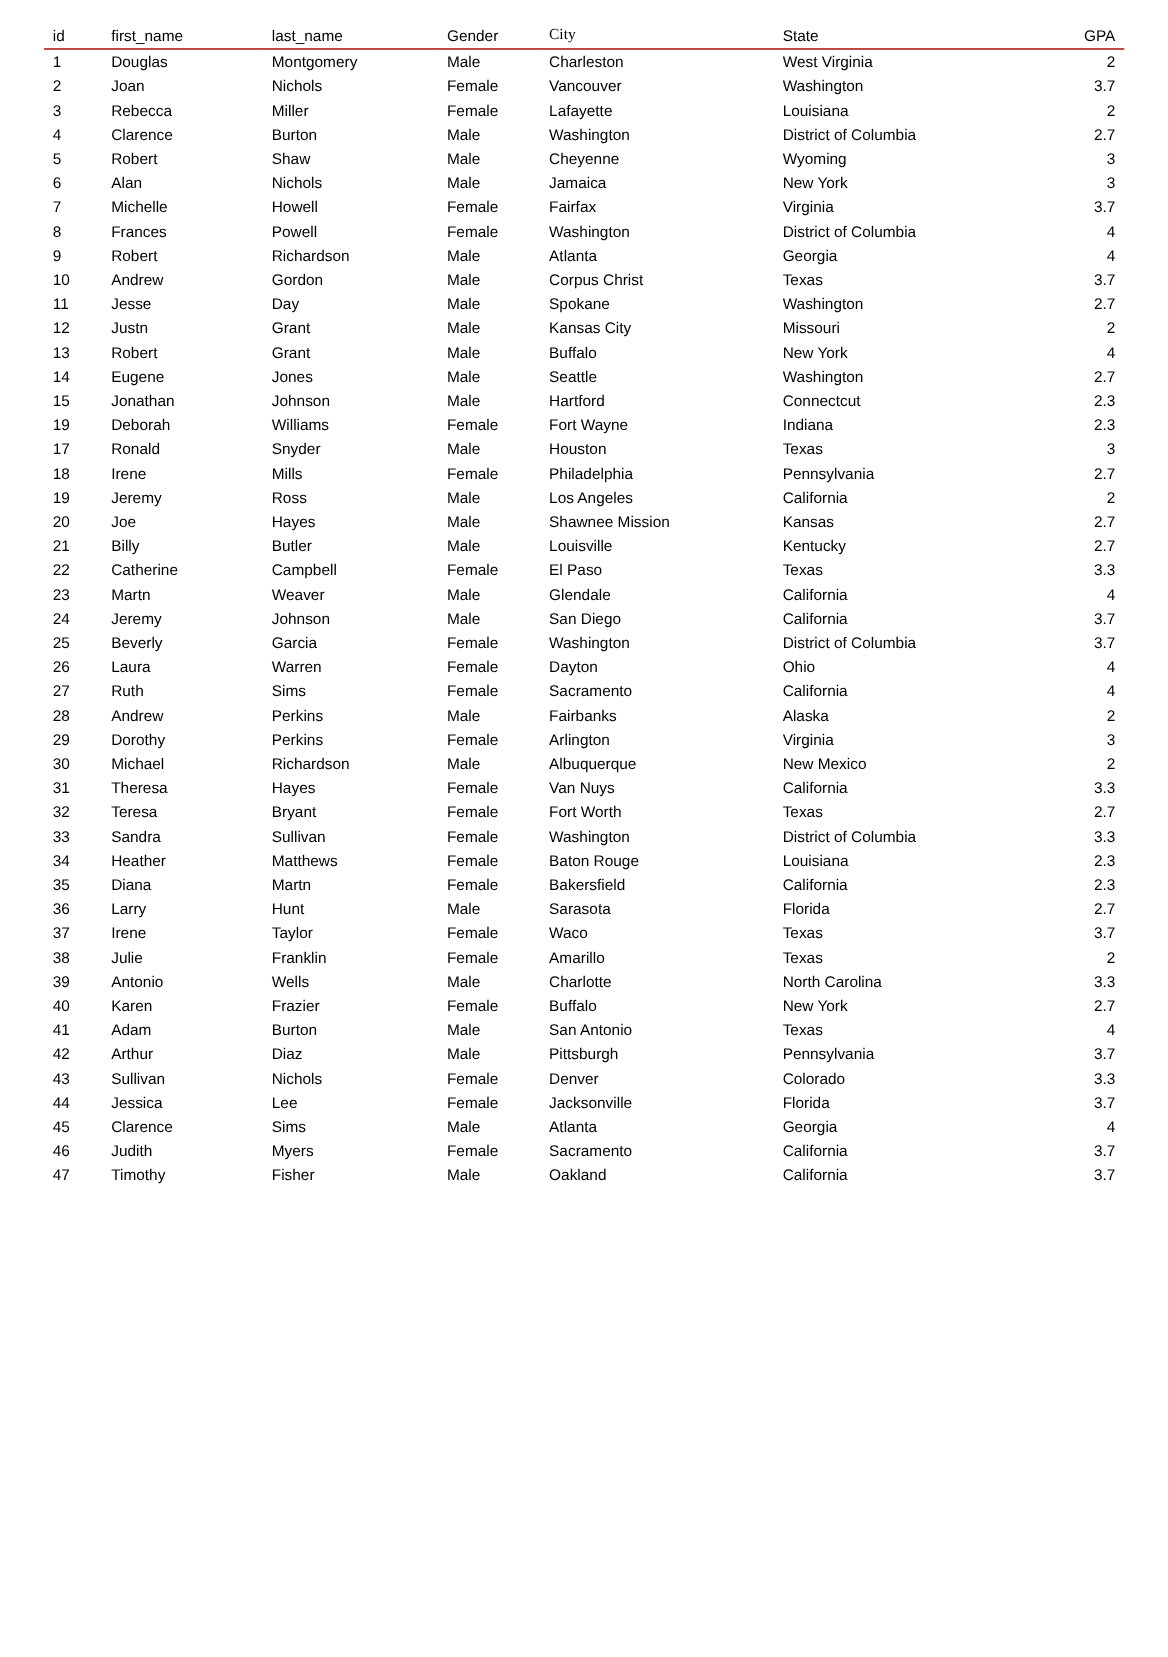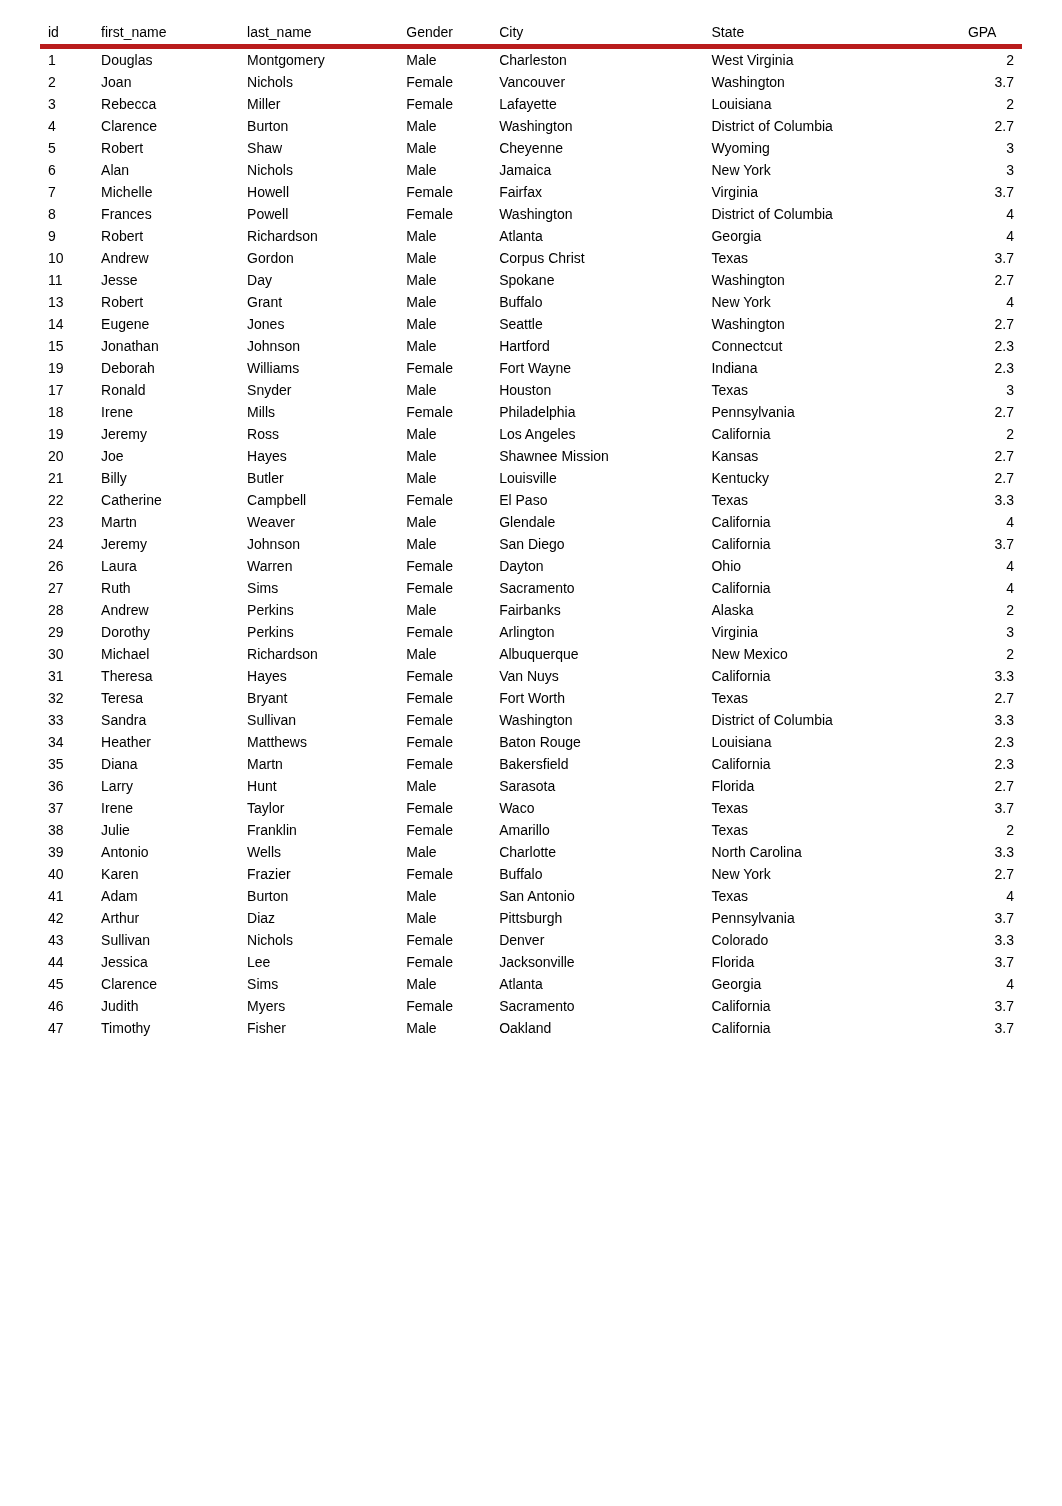--- a/index.html
+++ b/index.html
@@ -11,47 +11,47 @@
       padding: 20px 40px;
     }
     table {
       width: 100%;
       border-collapse: collapse;
     }
     th {
       text-align: left;
       font-weight: normal;
       padding: 4px 8px;
-      border-bottom: 5px solid #b91c1c;
+      border-bottom: 1px solid #b91c1c;
     }
     td {
       padding: 3px 8px;
     }
     .col-id { width: 40px; }
     .col-first { width: 110px; }
     .col-last { width: 120px; }
     .col-gender { width: 70px; }
-    .col-city { width: 160px; }
+    .col-city { width: 160px; font-family: Liberation Serif, serif; }
     .col-state { width: 180px; }
     .col-gpa { width: 60px; text-align: right; }
     td.gpa { text-align: right; }
   </style>
 </head>
 <body>
 
 <table>
   <thead>
     <tr id="header-row">
         <th class="col-id">id</th>
         <th class="col-first">first_name</th>
         <th class="col-last">last_name</th>
         <th class="col-gender">Gender</th>
         <th class="col-city">City</th>
         <th class="col-state">State</th>
-        <th class="col-gpa" style="text-align: center;">GPA</th>
+        <th class="col-gpa" style="text-align: right;">GPA</th>
       </tr>
   </thead>
   <tbody id="table-body">
       <tr>
         <td>1</td>
         <td>Douglas</td>
         <td>Montgomery</td>
         <td>Male</td>
         <td>Charleston</td>
         <td>West Virginia</td>
@@ -141,20 +141,29 @@
       <tr>
         <td>11</td>
         <td>Jesse</td>
         <td>Day</td>
         <td>Male</td>
         <td>Spokane</td>
         <td>Washington</td>
         <td class="gpa">2.7</td>
       </tr>
       <tr>
+        <td>12</td>
+        <td>Justn</td>
+        <td>Grant</td>
+        <td>Male</td>
+        <td>Kansas City</td>
+        <td>Missouri</td>
+        <td class="gpa">2</td>
+      </tr>
+      <tr>
         <td>13</td>
         <td>Robert</td>
         <td>Grant</td>
         <td>Male</td>
         <td>Buffalo</td>
         <td>New York</td>
         <td class="gpa">4</td>
       </tr>
       <tr>
         <td>14</td>
@@ -246,20 +255,29 @@
         <td>California</td>
         <td class="gpa">4</td>
       </tr>
       <tr>
         <td>24</td>
         <td>Jeremy</td>
         <td>Johnson</td>
         <td>Male</td>
         <td>San Diego</td>
         <td>California</td>
+        <td class="gpa">3.7</td>
+      </tr>
+      <tr>
+        <td>25</td>
+        <td>Beverly</td>
+        <td>Garcia</td>
+        <td>Female</td>
+        <td>Washington</td>
+        <td>District of Columbia</td>
         <td class="gpa">3.7</td>
       </tr>
       <tr>
         <td>26</td>
         <td>Laura</td>
         <td>Warren</td>
         <td>Female</td>
         <td>Dayton</td>
         <td>Ohio</td>
         <td class="gpa">4</td>

